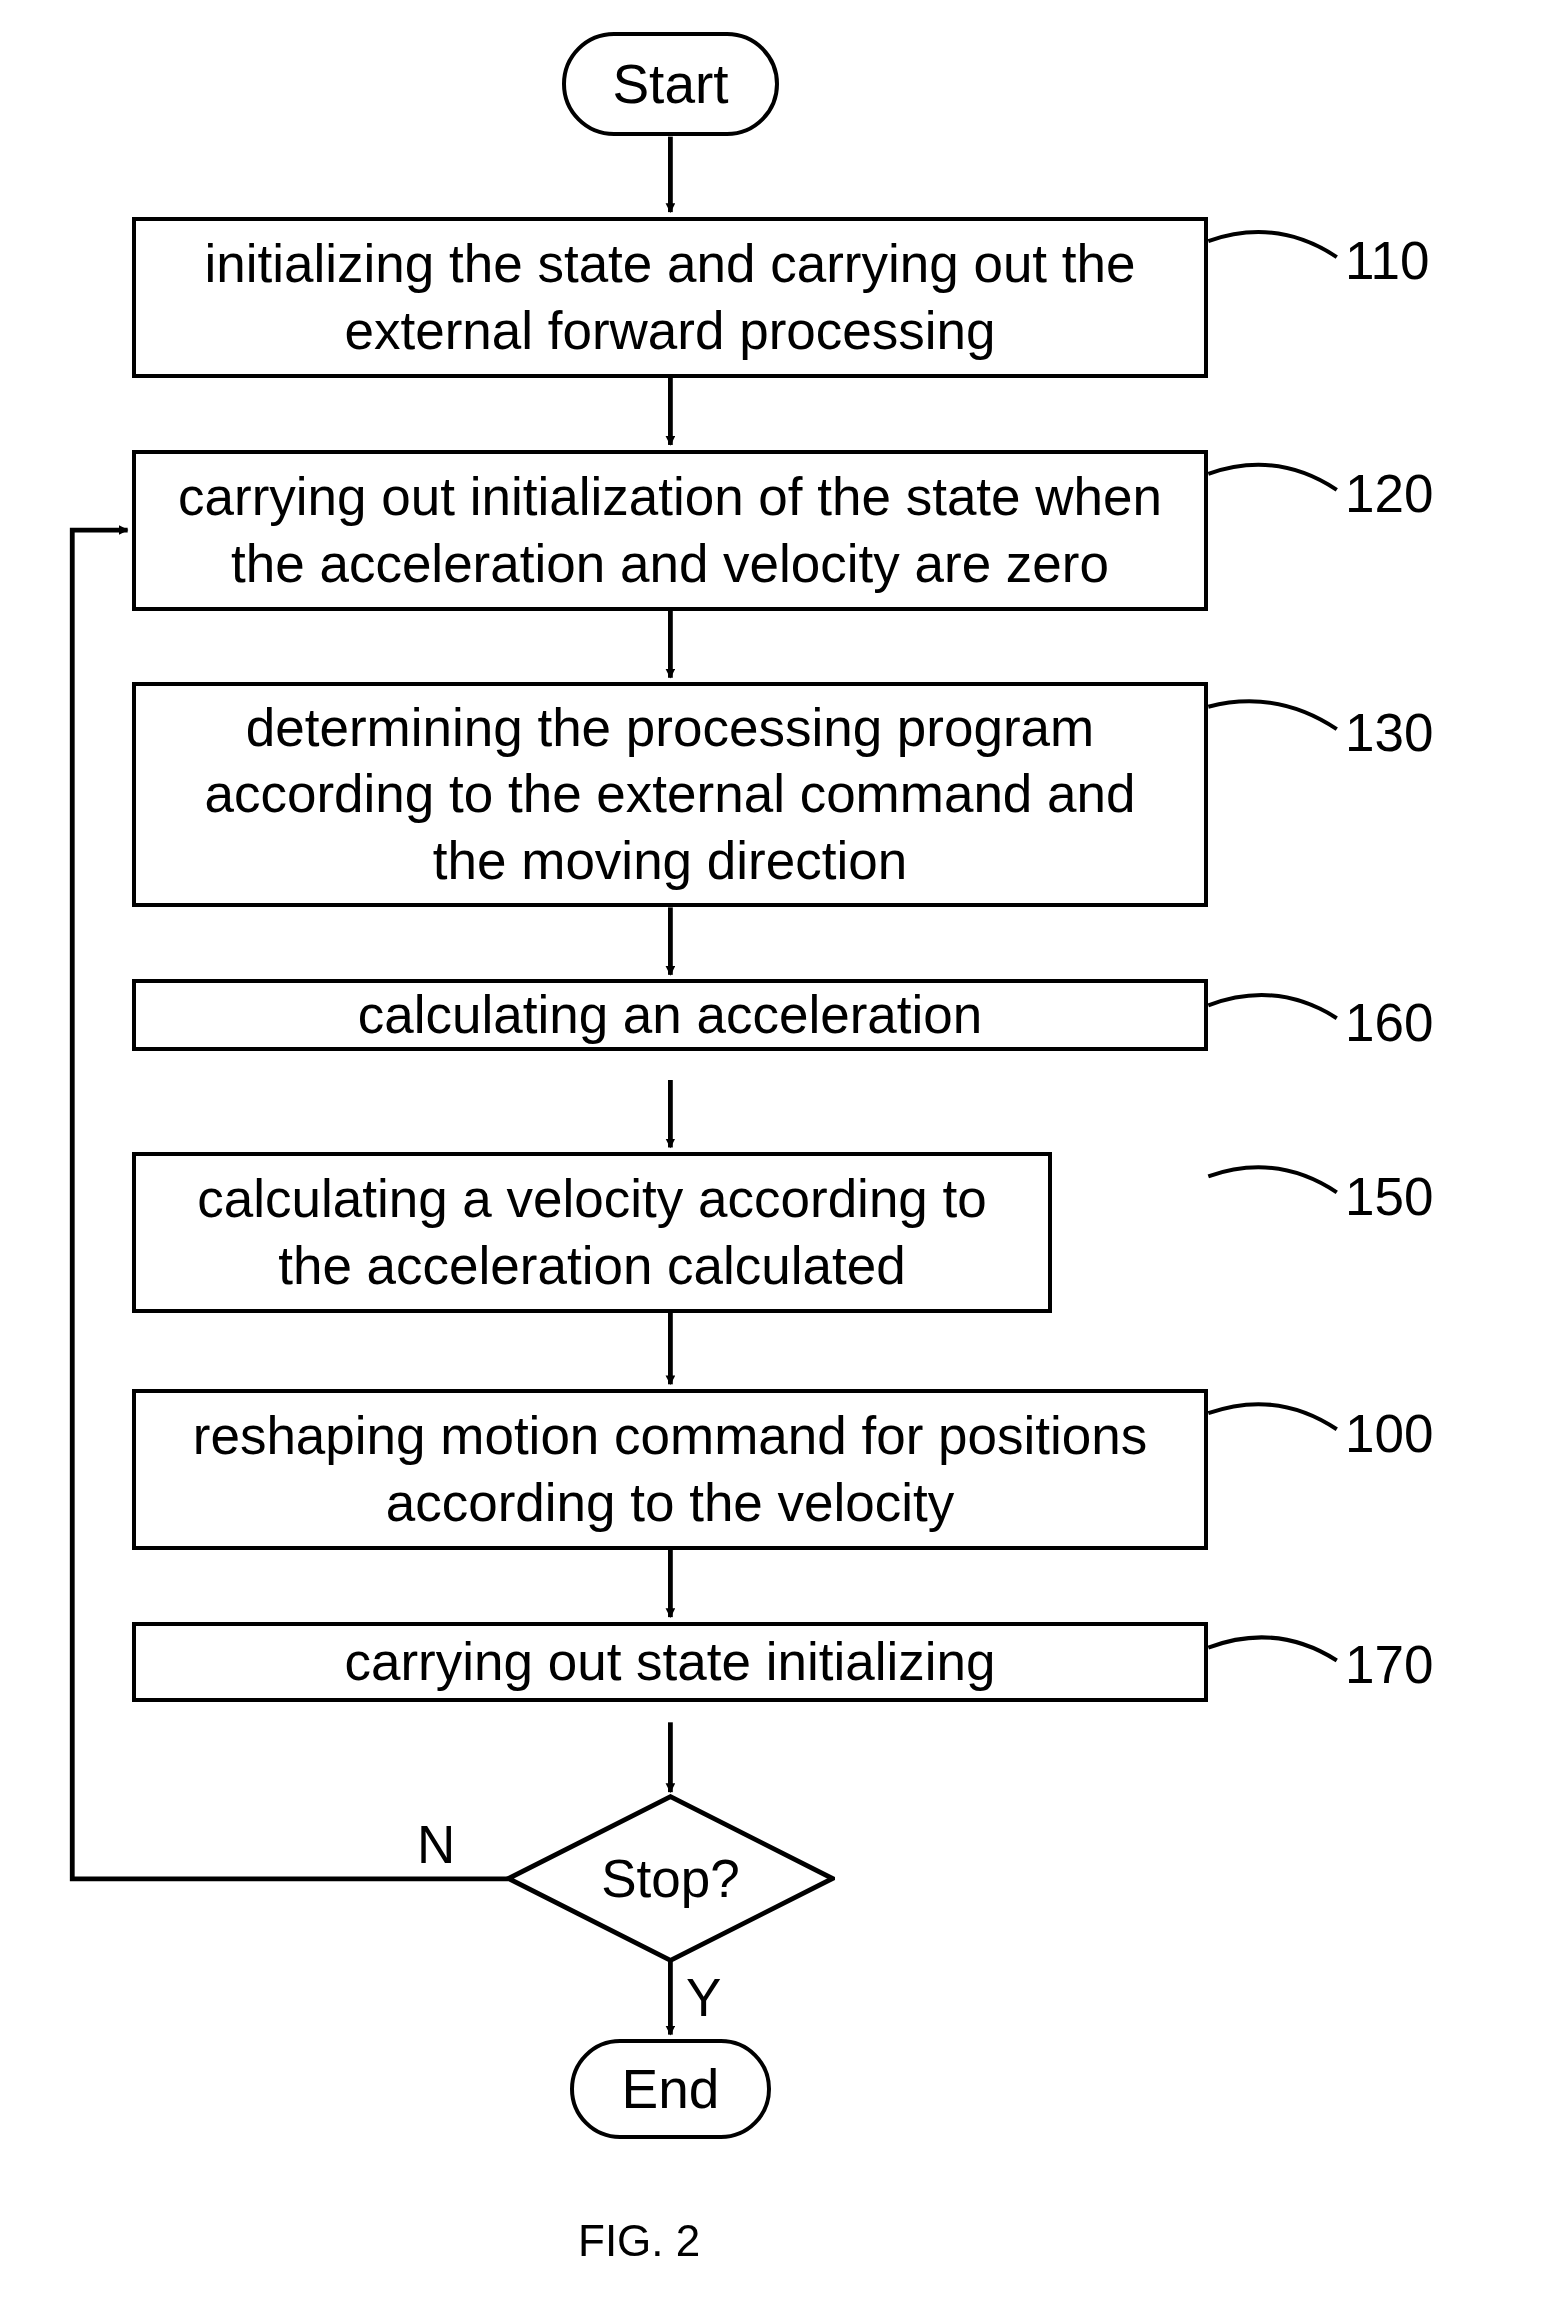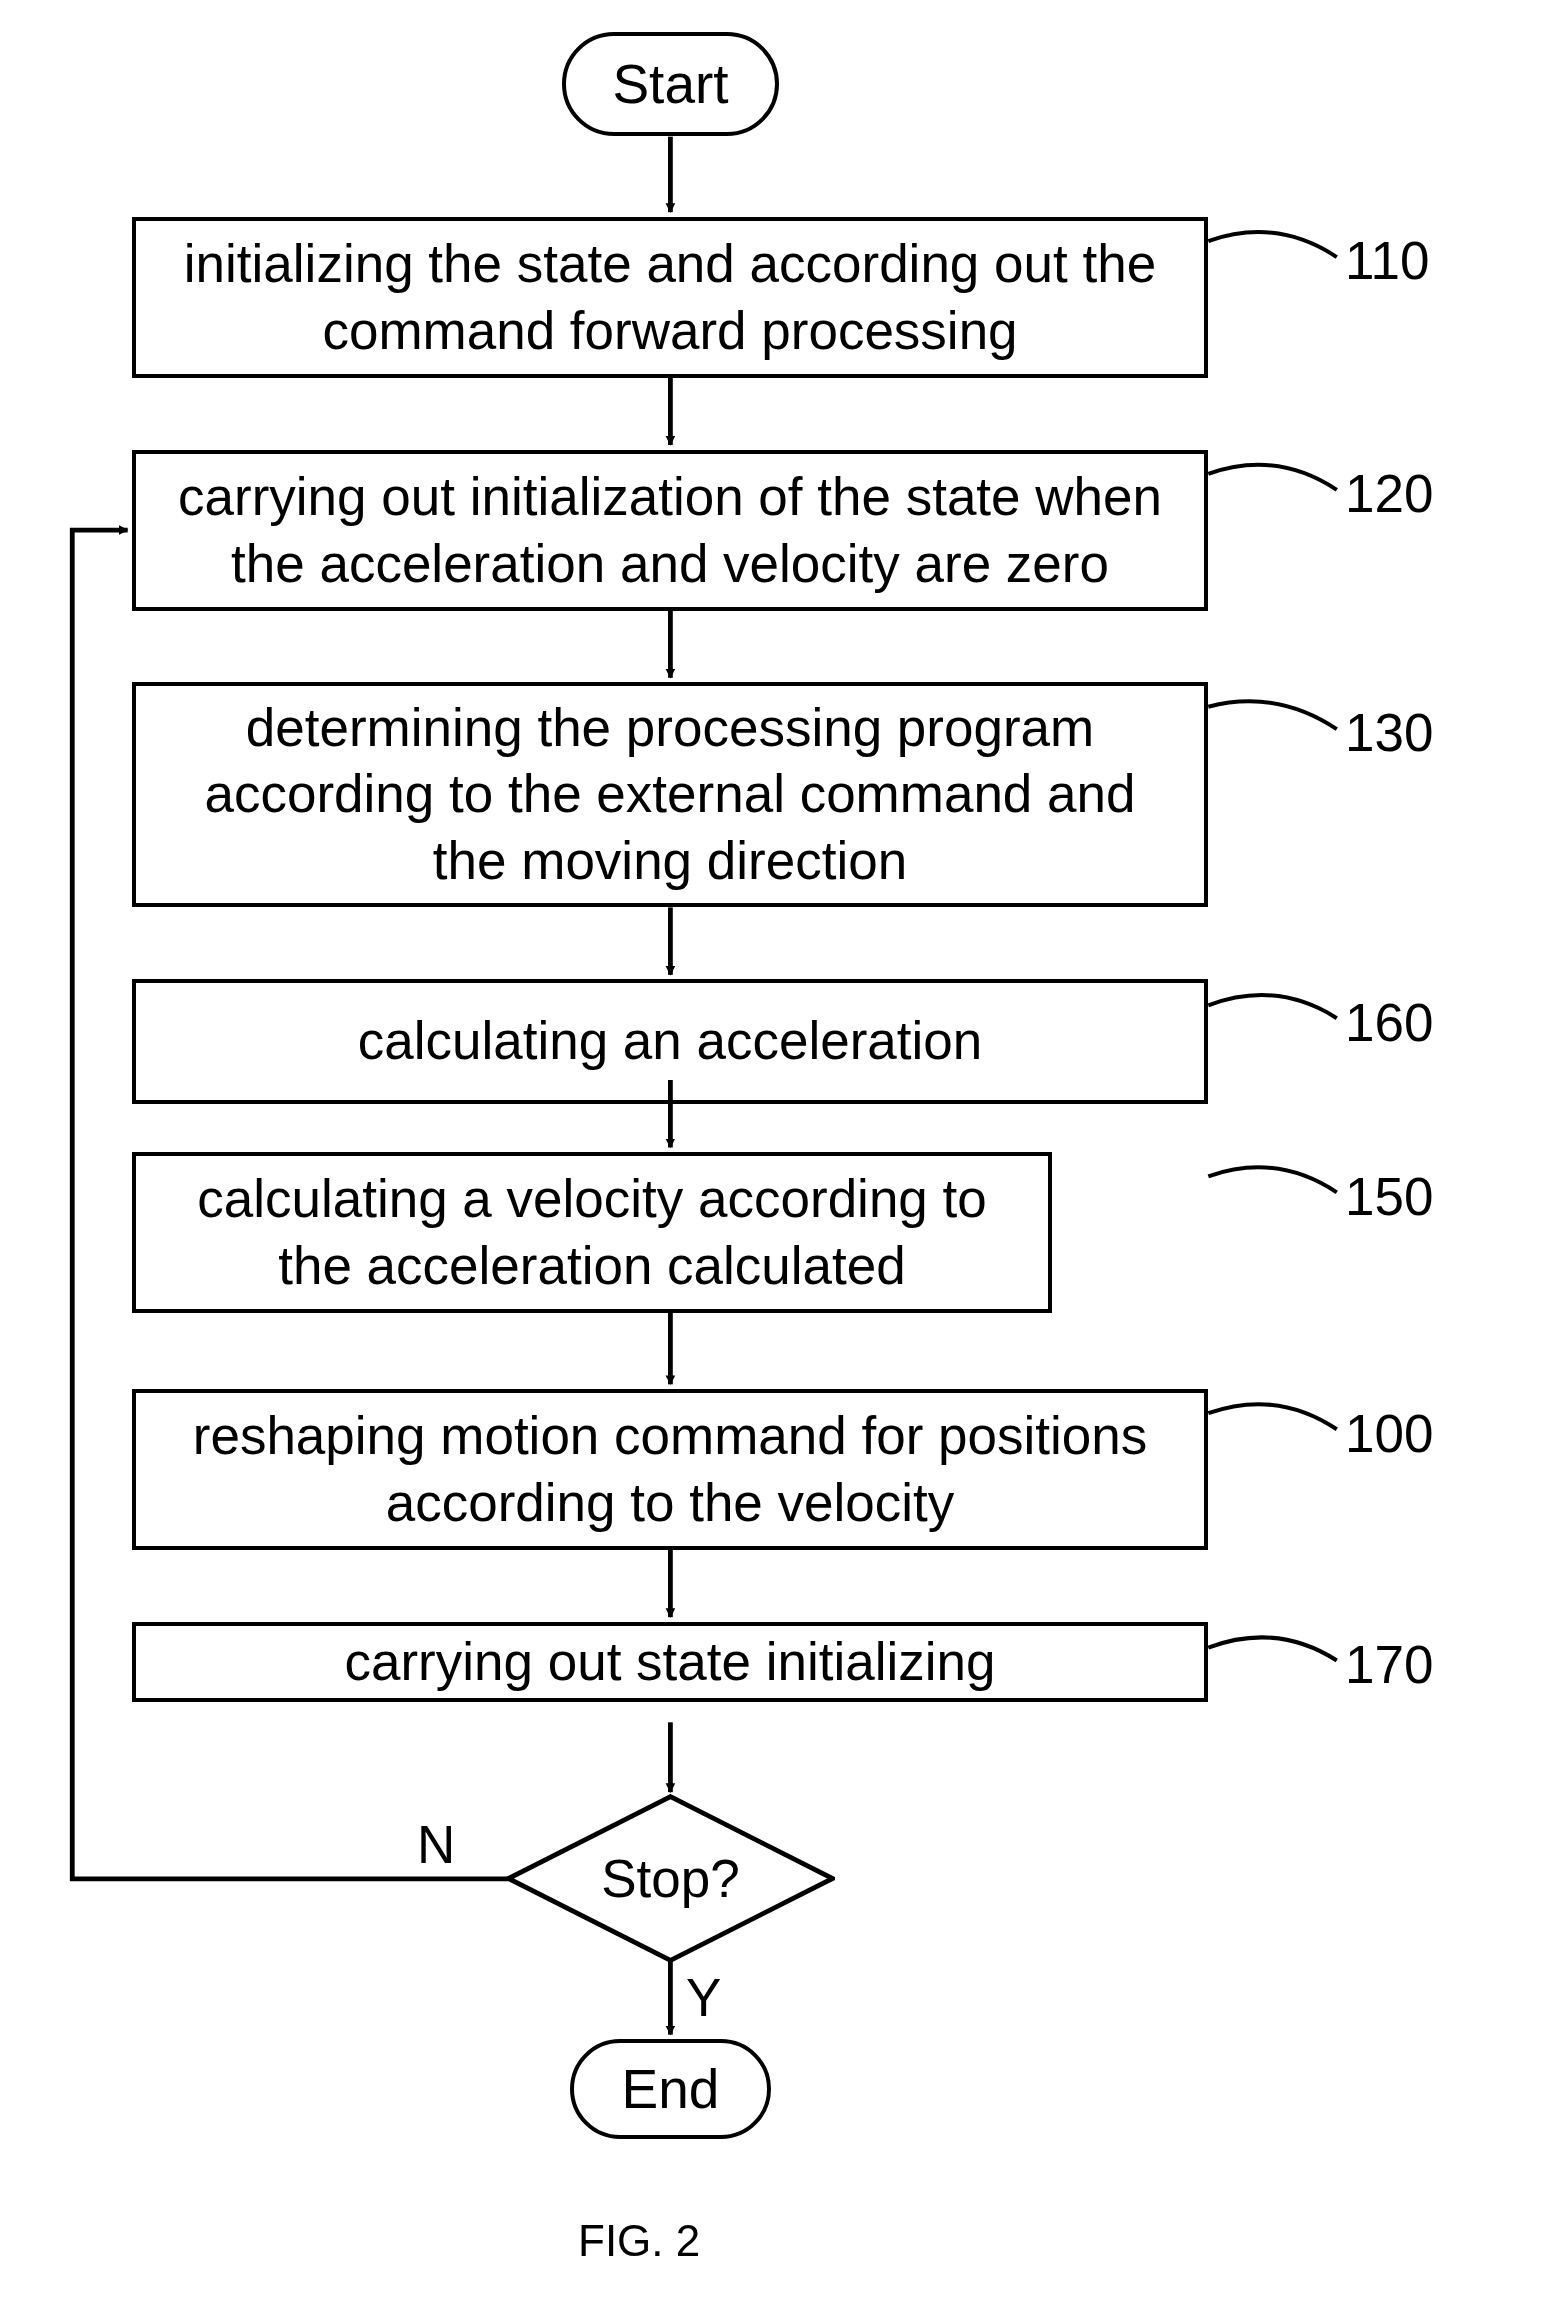--- a/index.html
+++ b/index.html
@@ -70,32 +70,32 @@
 </head>
 <body>
 
 <div class="diagram">
 
   <div class="terminal" style="left: 562px; top: 32px; width: 217px; height: 104px;">
     <span>Start</span>
   </div>
 
   <div class="box" style="left: 132px; top: 217px; width: 1076px; height: 161px;">
-    <span>initializing the state and according out the command forward processing</span>
+    <span>initializing the state and carrying out the external forward processing</span>
   </div>
 
   <div class="box" style="left: 132px; top: 450px; width: 1076px; height: 161px;">
     <span>carrying out initialization of the state when the acceleration and velocity are zero</span>
   </div>
 
   <div class="box" style="left: 132px; top: 682px; width: 1076px; height: 225px;">
     <span>determining the processing program according to the external command and the moving direction</span>
   </div>
 
-  <div class="box" style="left: 132px; top: 979px; width: 1076px; height: 125px;">
+  <div class="box" style="left: 132px; top: 979px; width: 1076px; height: 72px;">
     <span>calculating an acceleration</span>
   </div>
 
   <div class="box" style="left: 132px; top: 1152px; width: 920px; height: 161px;">
     <span>calculating a velocity according to the acceleration calculated</span>
   </div>
 
   <div class="box" style="left: 132px; top: 1389px; width: 1076px; height: 161px;">
     <span>reshaping motion command for positions according to the velocity</span>
   </div>

